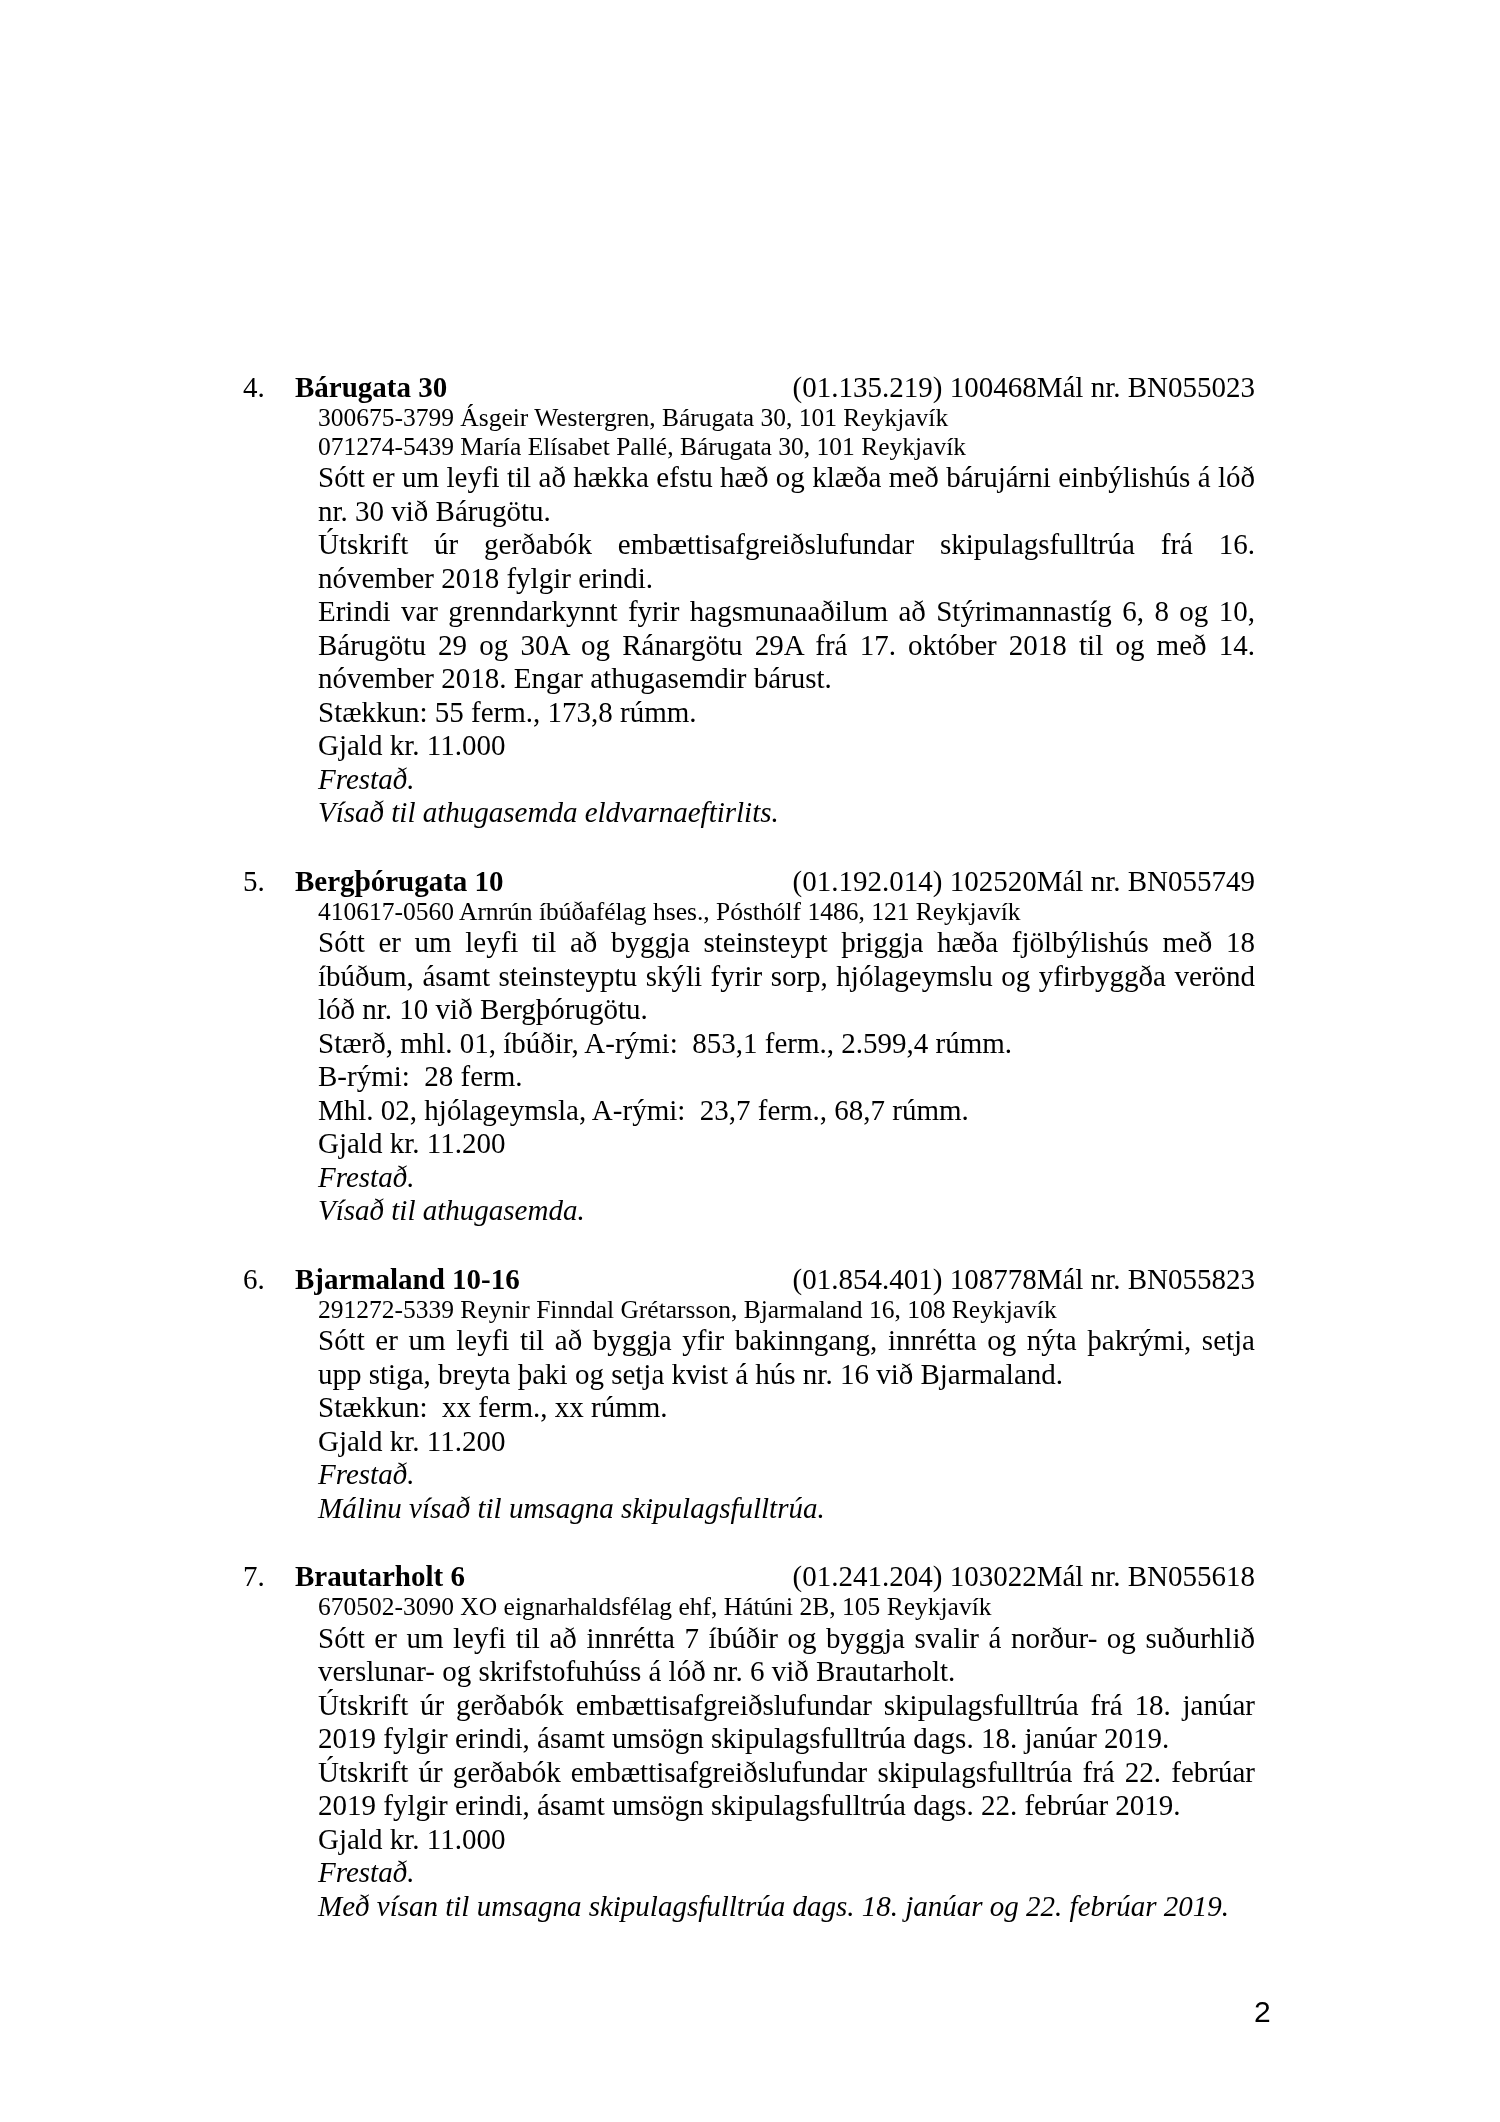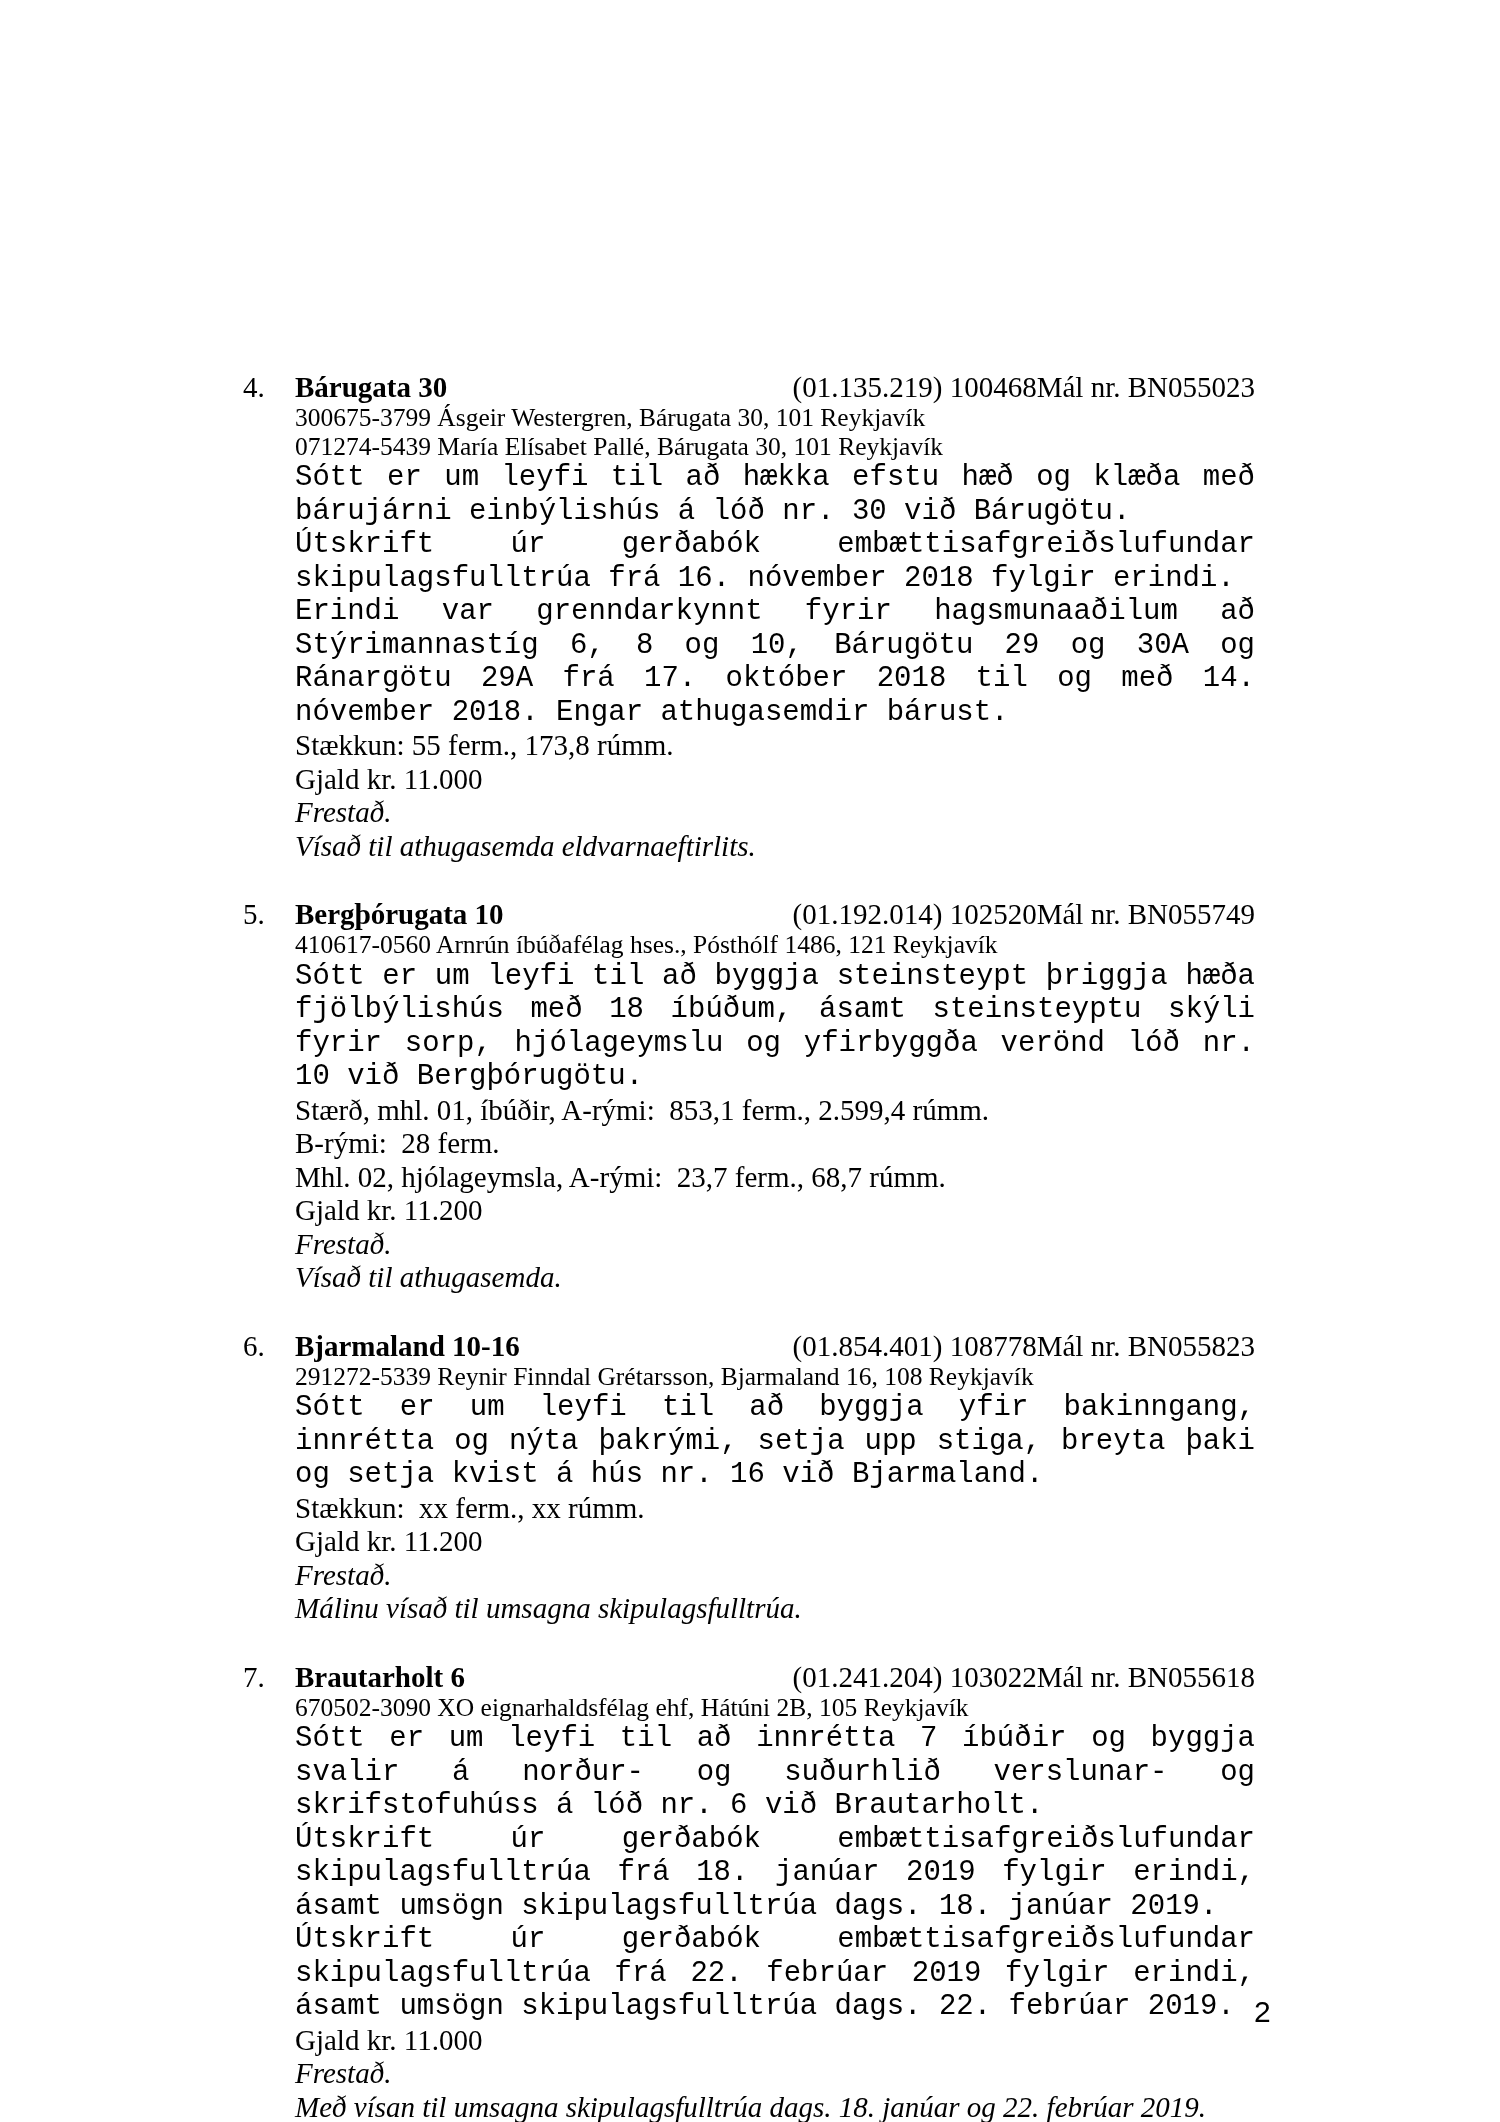--- a/index.html
+++ b/index.html
@@ -39,36 +39,35 @@
     font-weight: bold;
   }
   .case-property-id {
     text-align: right;
   }
   .case-number {
     text-align: left;
   }
   .case-registrants,
   .case-body {
-    margin-left: 52px;
+    margin-left: 75px;
   }
   .registrant-line {
     font-size: 25.5px;
     line-height: 28.5px;
     white-space: nowrap;
   }
   .case-paragraph {
     margin: 0;
     font-size: 29px;
     line-height: 33.5px;
     white-space: pre-wrap;
   }
   .case-paragraph.justify {
     text-align: justify;
-    font-family: Liberation Mono, monospace;
   }
   .case-paragraph.italic {
     font-style: italic;
   }
   .page-number {
     position: absolute;
     left: 1254px;
     top: 1996px;
     font-family: "Liberation Sans", sans-serif;
     font-size: 30px;

